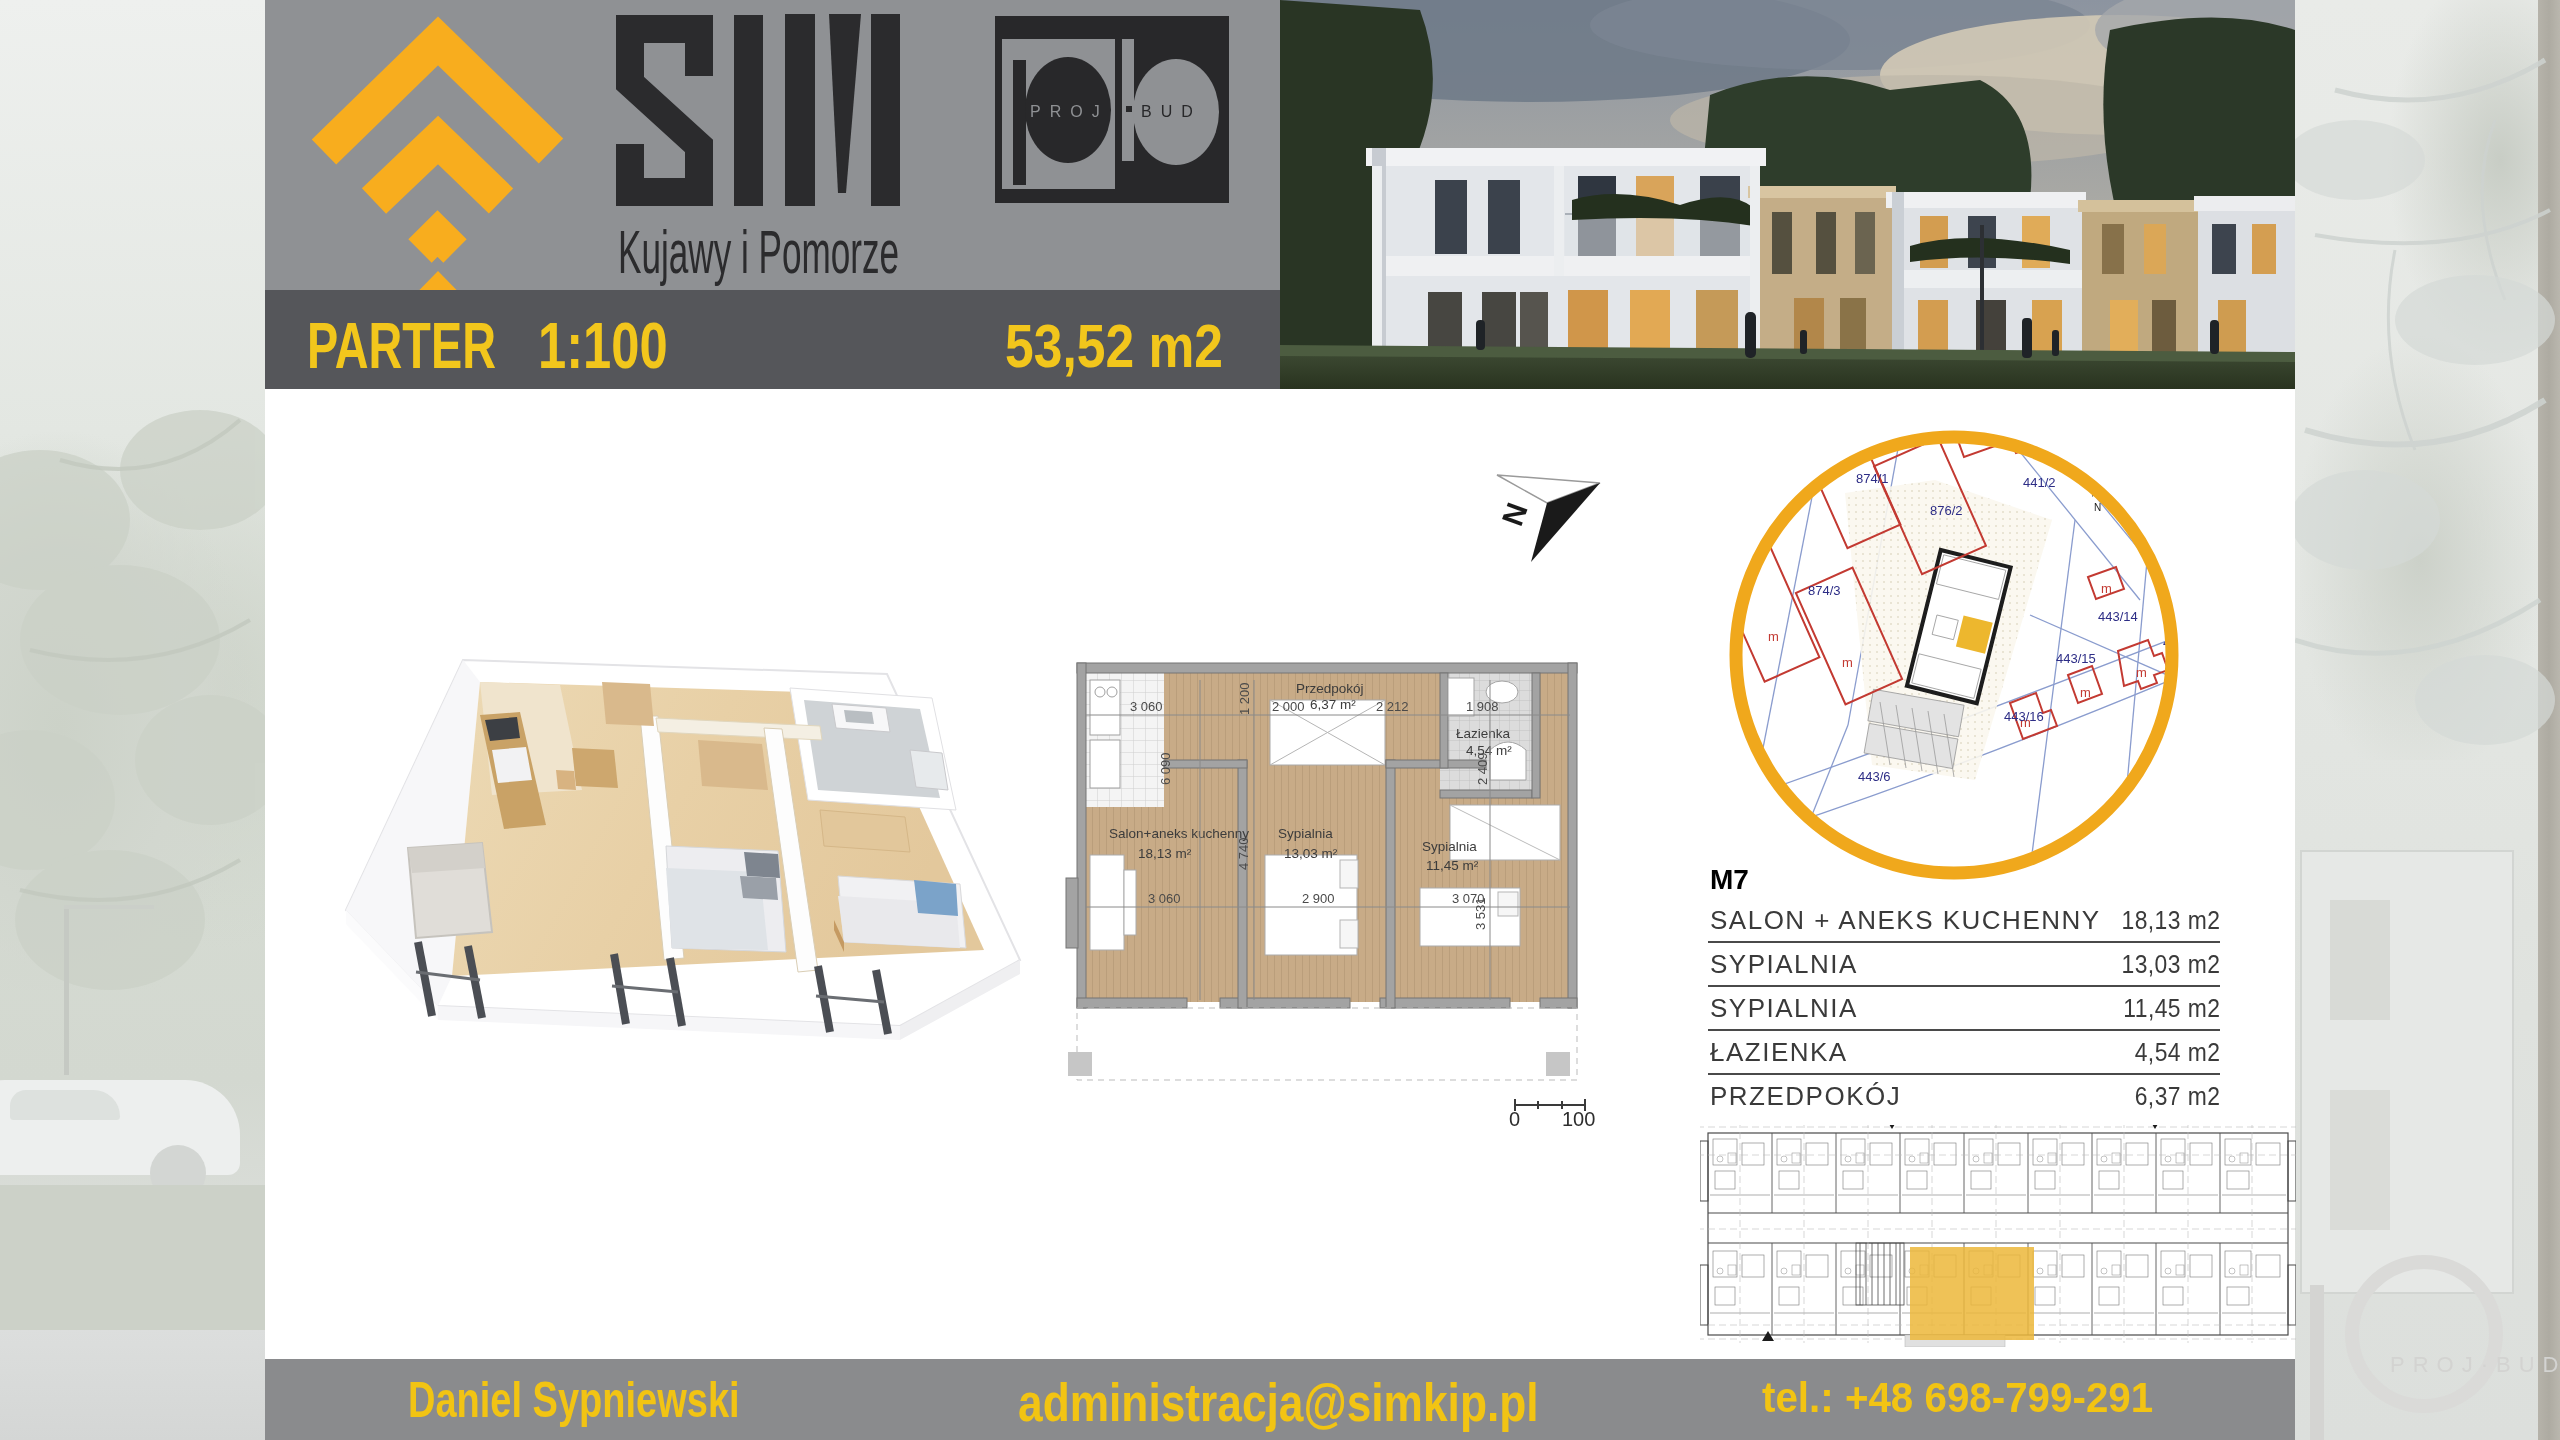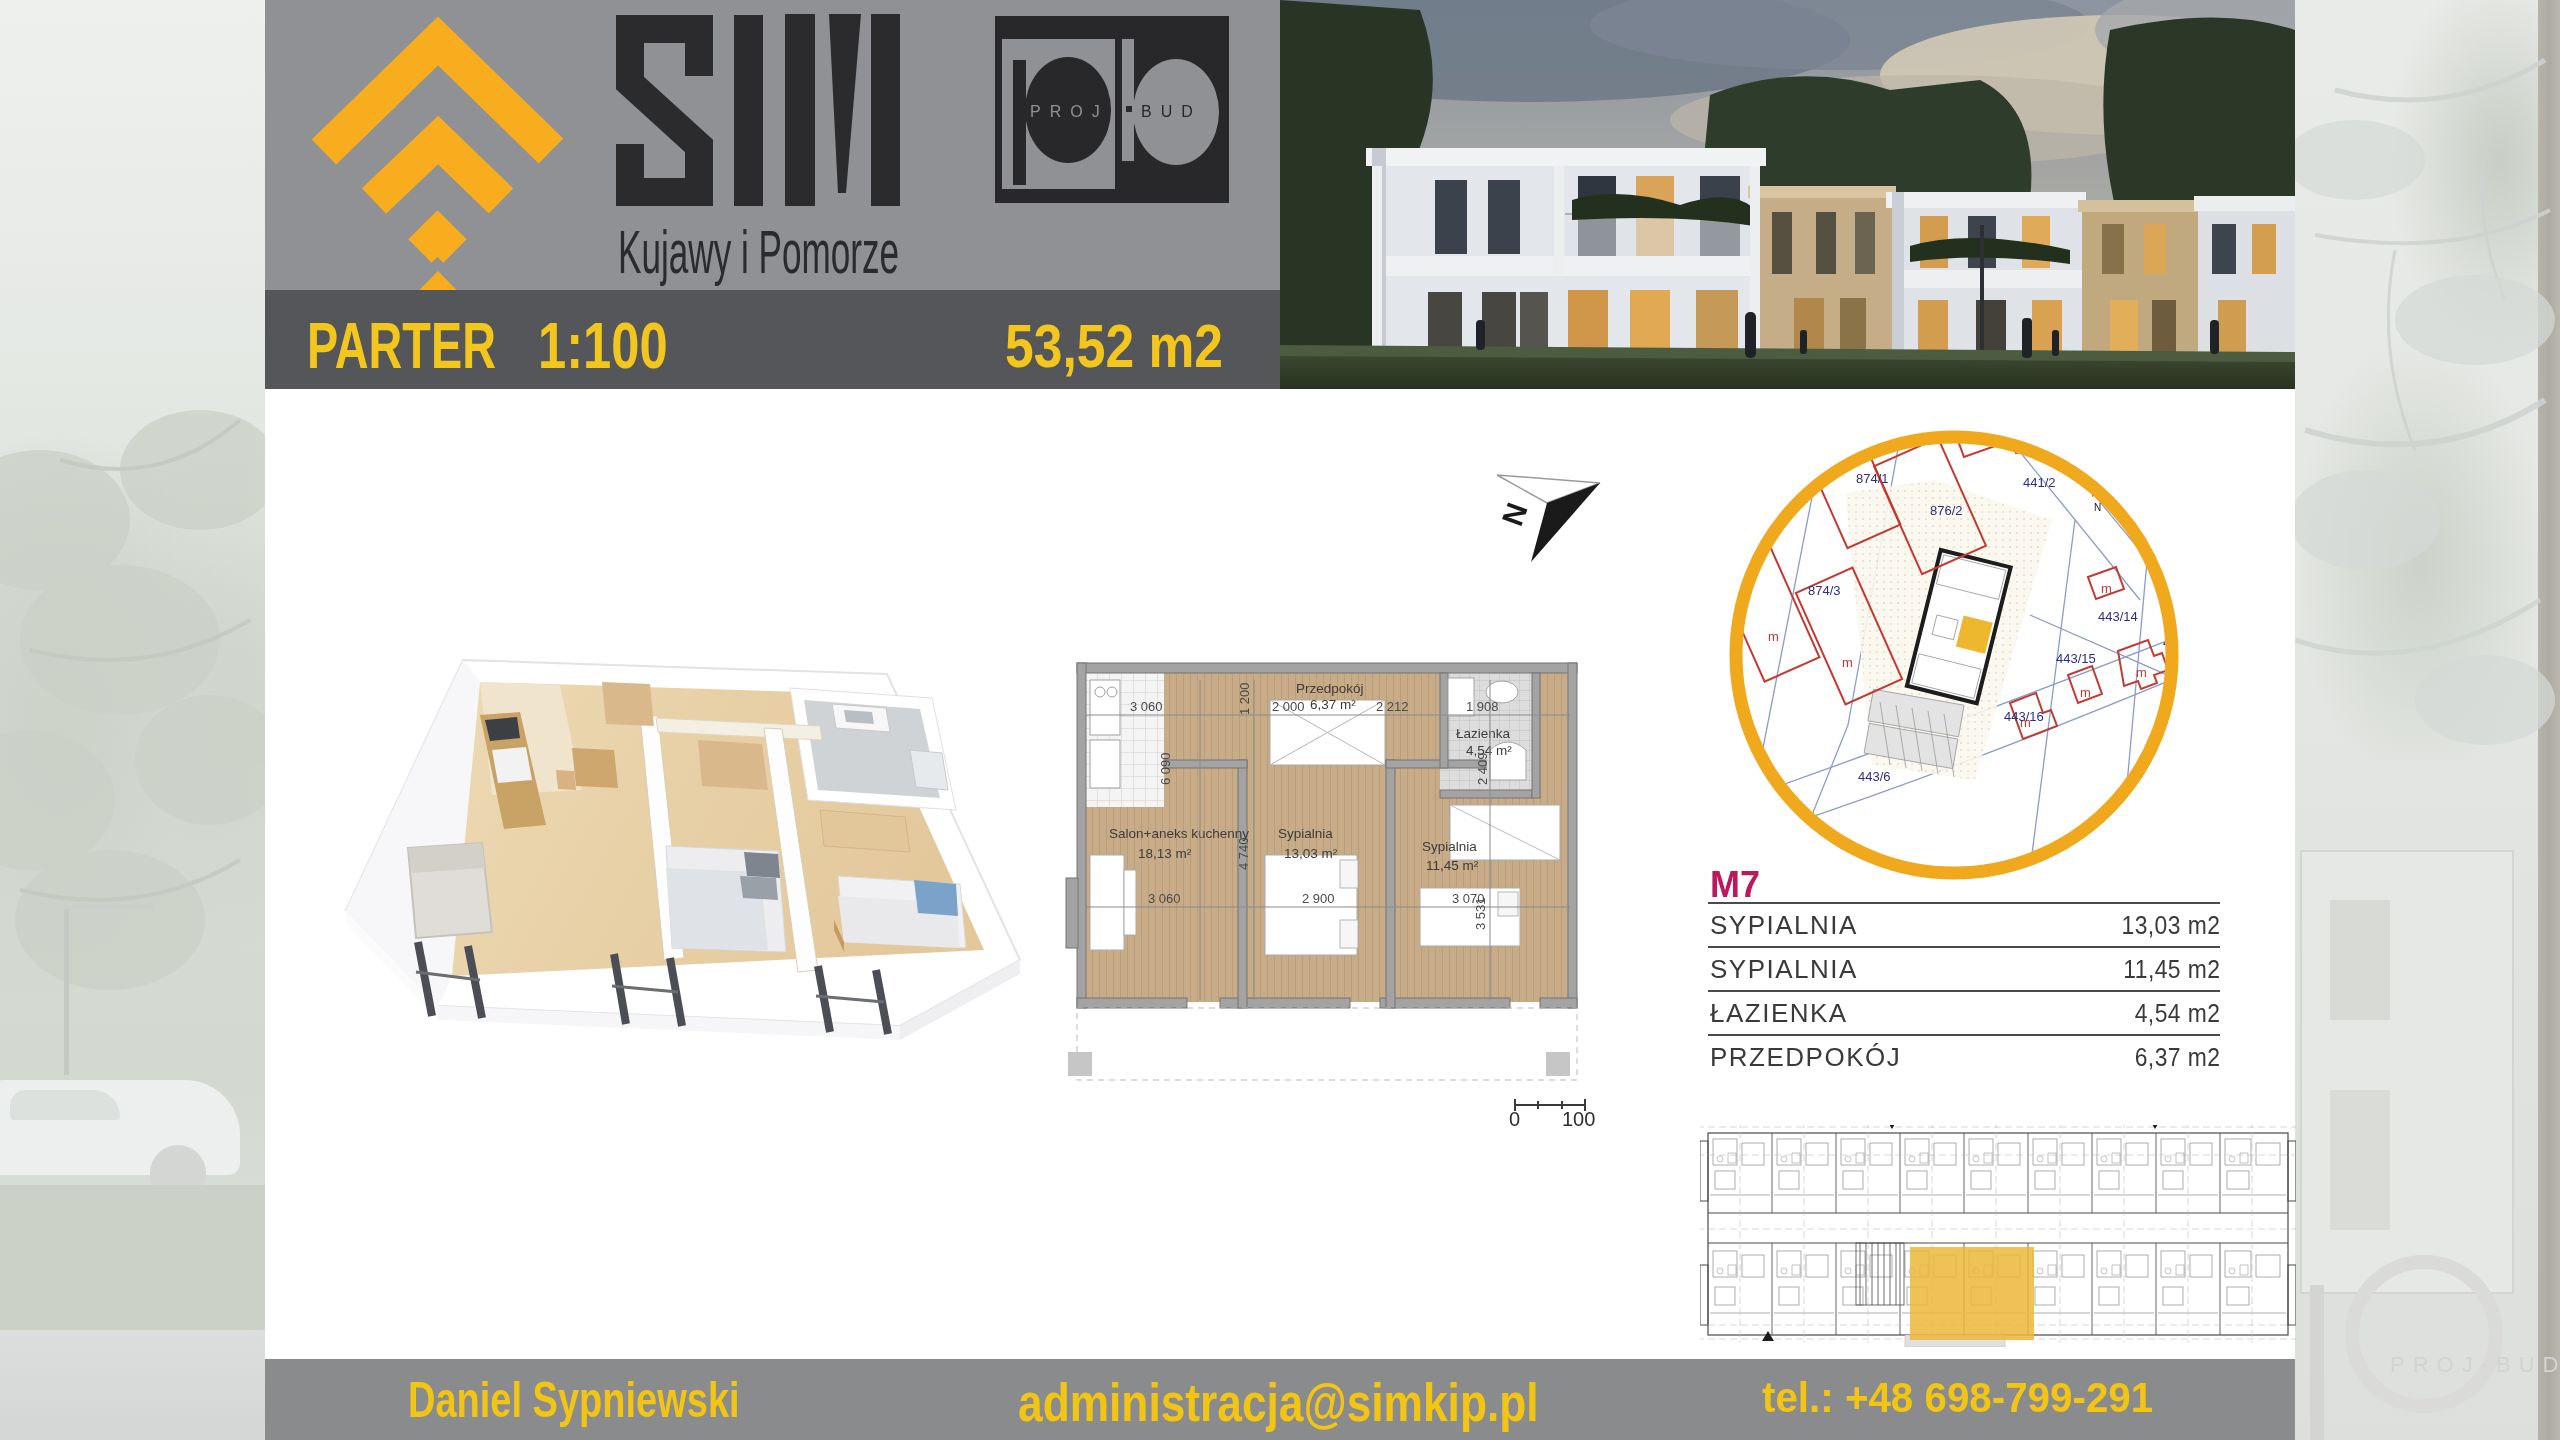--- a/index.html
+++ b/index.html
@@ -539,24 +539,28 @@
         <text x="443" y="222">4</text>
       </g>
 
       <polygon points="378,50 384,72 378,66 372,72" fill="#1a1a1a"></polygon>
       <text x="374" y="86" font-size="10" fill="#1a1a1a">N</text>
     </g>
 
     <circle cx="234" cy="230" r="218" fill="none" stroke="#F0A81C" stroke-width="13"></circle>
   </svg>
 
-  <div class="abs" style="left:1710px;top:864px;font-size:36px;font-weight:bold;color:#be185d;">M7</div>
+  <div class="abs" style="left:1710px;top:864px;font-size:28px;font-weight:bold;color:#000000;">M7</div>
 
   <div class="abs" style="left:1708px;top:902px;width:512px;">
 
+    <div style="position:relative;height:39px;">
+      <span style="position:absolute;left:2px;top:3px;font-size:26px;letter-spacing:1.5px;color:#3a3a3a;">SALON + ANEKS KUCHENNY</span>
+      <span style="position:absolute;right:0;top:3px;font-size:26px;color:#3a3a3a;letter-spacing:0.5px;transform:scaleX(0.88);transform-origin:right top;">18,13 m2</span>
+    </div>
     <div style="border-top:2px solid #4a4a4a;"></div>
 
     <div style="position:relative;height:42px;">
       <span style="position:absolute;left:2px;top:6px;font-size:26px;letter-spacing:1.5px;color:#3a3a3a;">SYPIALNIA</span>
       <span style="position:absolute;right:0;top:6px;font-size:26px;color:#3a3a3a;letter-spacing:0.5px;transform:scaleX(0.88);transform-origin:right top;">13,03 m2</span>
     </div>
     <div style="border-top:2px solid #4a4a4a;"></div>
 
     <div style="position:relative;height:42px;">
       <span style="position:absolute;left:2px;top:6px;font-size:26px;letter-spacing:1.5px;color:#3a3a3a;">SYPIALNIA</span>

